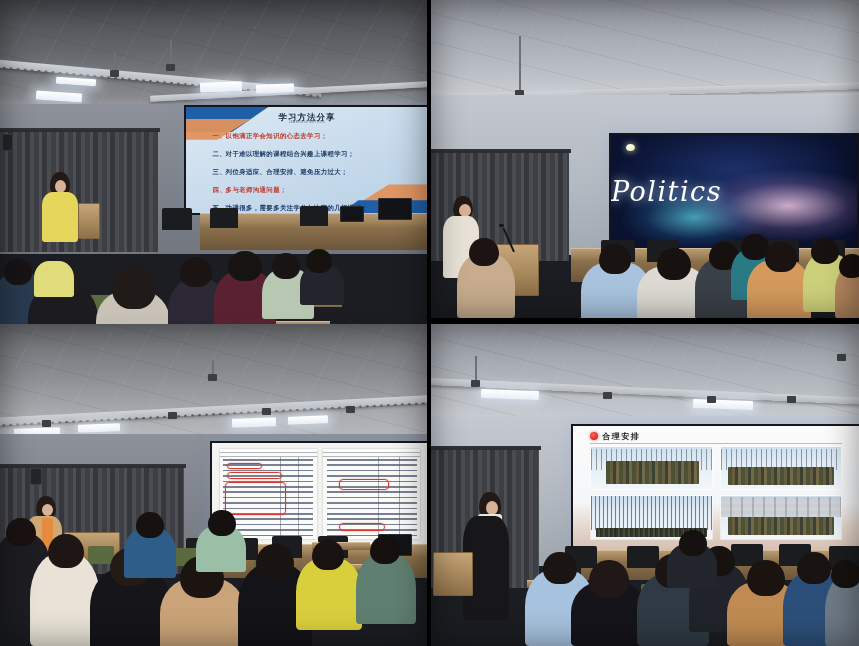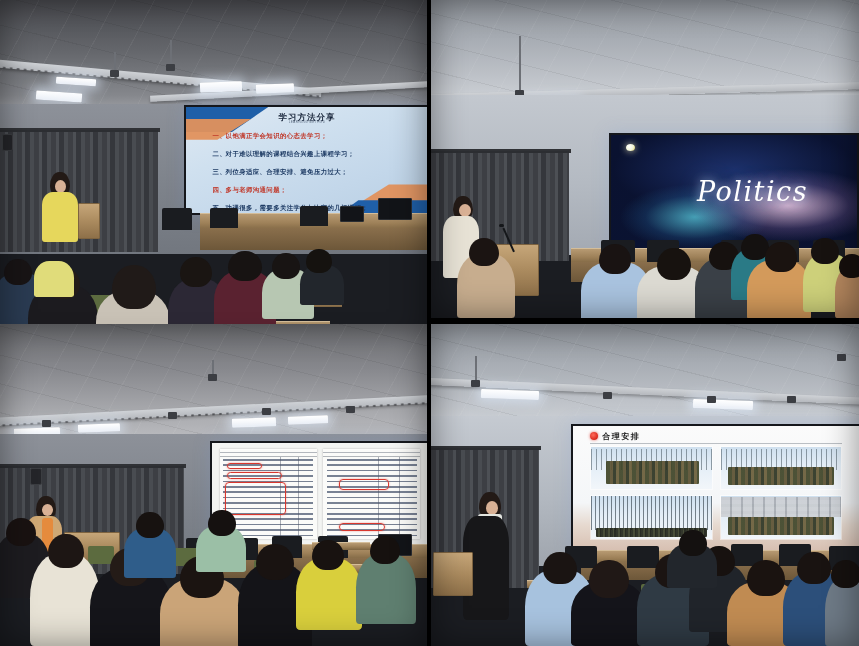--- a/index.html
+++ b/index.html
@@ -160,28 +160,27 @@
     position: absolute; inset: 0;
     background:
       radial-gradient(ellipse 55% 45% at 72% 62%, rgba(236,198,226,0.85) 0%, rgba(160,120,190,0.25) 45%, rgba(0,0,0,0) 72%),
       radial-gradient(ellipse 40% 38% at 34% 72%, rgba(90,205,225,0.75) 0%, rgba(40,110,170,0.25) 50%, rgba(0,0,0,0) 76%),
       radial-gradient(ellipse 70% 60% at 50% 30%, rgba(30,50,110,0.9) 0%, rgba(10,18,48,0.95) 70%),
       linear-gradient(150deg,#0a1030 0%,#0d1b45 45%,#140e33 100%);
   }
   .politics-word {
     position: absolute; left: 0; right: 0; top: 50%;
     transform: translateY(-52%);
-    text-align: center;
+    text-align: left;
     color: #ffffff;
     font-family: "DejaVu Serif", serif;
     font-style: italic;
     font-size: 27px;
     letter-spacing: 1.5px;
     text-shadow: 0 0 10px rgba(200,225,255,0.75), 0 0 22px rgba(150,190,255,0.45);
-    padding-left: 37px;
   }
   .politics-orb {
     position: absolute; left: 6%; top: 8%;
     width: 9px; height: 7px;
     border-radius: 50%;
     background: radial-gradient(circle at 35% 35%, #ffffff 0%, #f2f4d6 55%, #d9c64e 100%);
     box-shadow: 0 0 7px rgba(255,250,200,0.8);
   }
 
   

